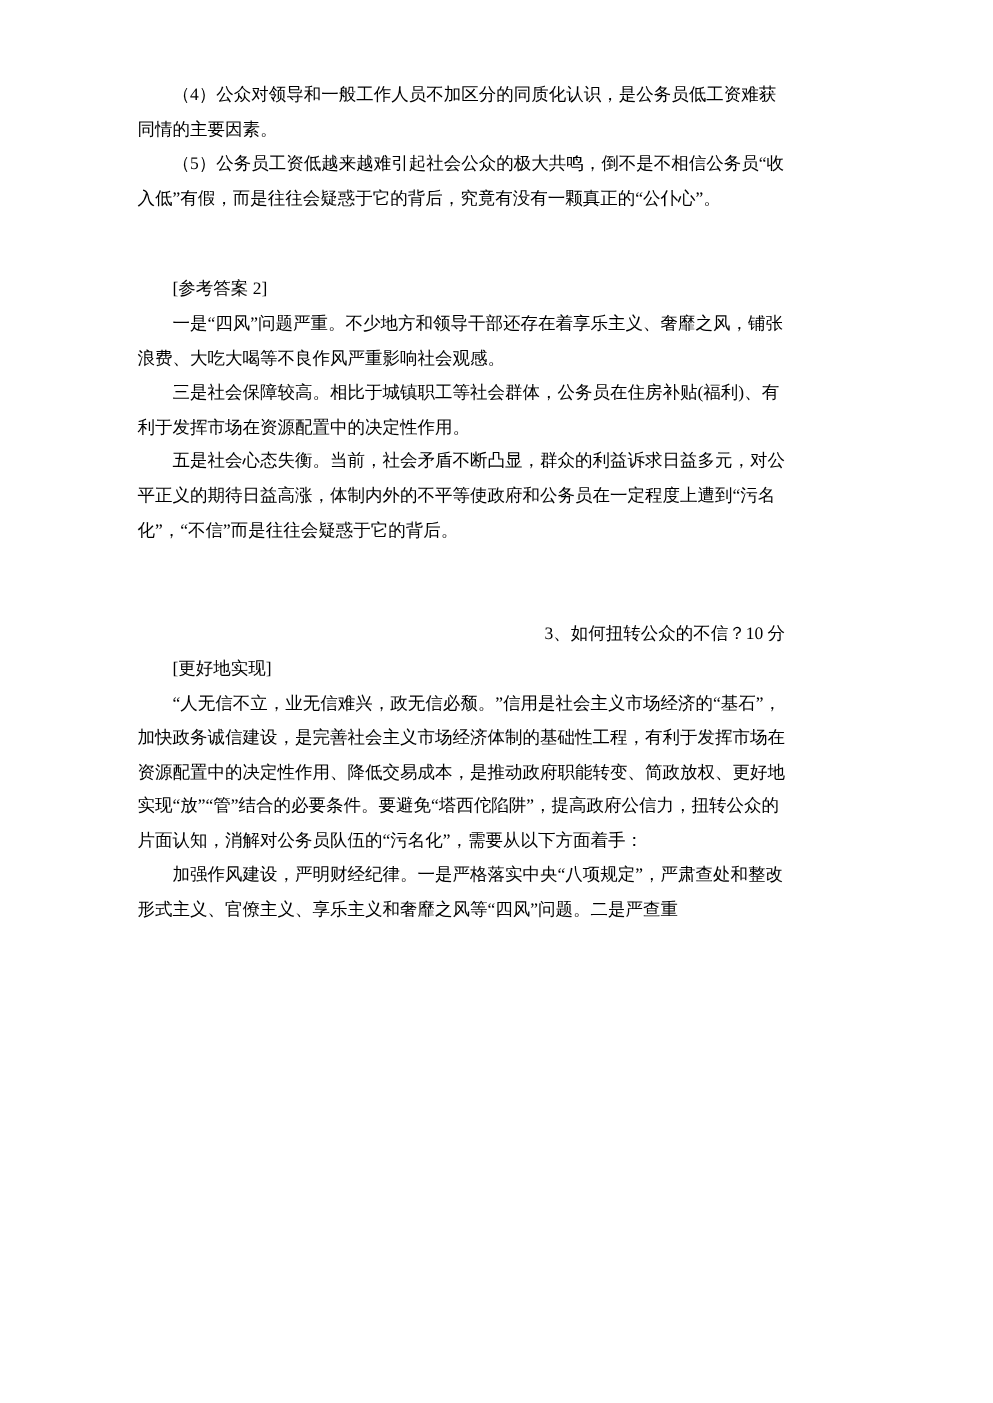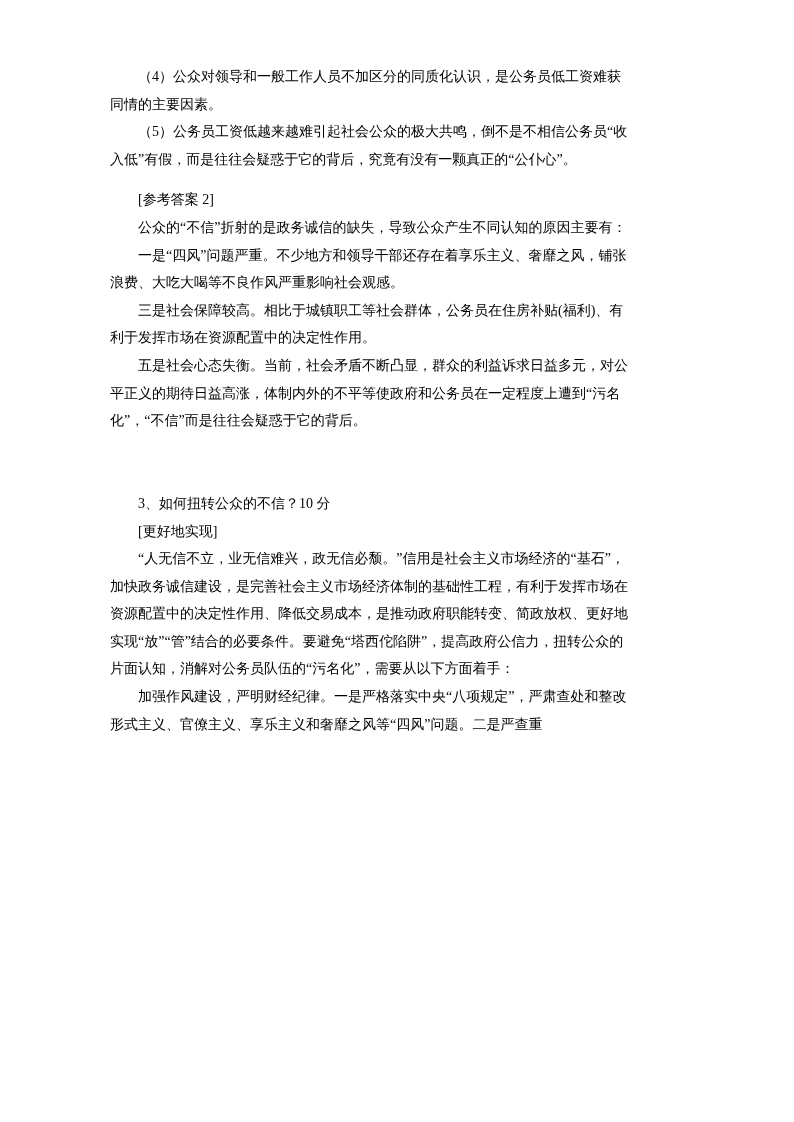--- a/index.html
+++ b/index.html
@@ -25,32 +25,31 @@
     line-height: 27.6px;
     text-align: left;
     letter-spacing: 0;
   }
   .para {
     margin: 0;
     padding: 0;
     text-indent: 2em;
     word-break: break-all;
   }
-  .gap-1 { margin-top: 13px; }
-  .gap-2 { margin-top: 55.2px; }
+  .gap-1 { margin-top: 45px; }
+  .gap-2 { margin-top: 55.2px; text-align: right; }
 </style>
 </head>
 <body>
 
 <div class="page">
   <div class="doc-body">
     <p class="para">（4）公众对领导和一般工作人员不加区分的同质化认识，是公务员低工资难获同情的主要因素。</p>
     <p class="para">（5）公务员工资低越来越难引起社会公众的极大共鸣，倒不是不相信公务员“收入低”有假，而是往往会疑惑于它的背后，究竟有没有一颗真正的“公仆心”。</p>
     <p class="para gap-1">[参考答案 2]</p>
-    <p class="para">公众的“不信”折射的是政务诚信的缺失，导致公众产生不同认知的原因主要有：</p>
     <p class="para">一是“四风”问题严重。不少地方和领导干部还存在着享乐主义、奢靡之风，铺张浪费、大吃大喝等不良作风严重影响社会观感。</p>
     <p class="para">三是社会保障较高。相比于城镇职工等社会群体，公务员在住房补贴(福利)、有利于发挥市场在资源配置中的决定性作用。</p>
     <p class="para">五是社会心态失衡。当前，社会矛盾不断凸显，群众的利益诉求日益多元，对公平正义的期待日益高涨，体制内外的不平等使政府和公务员在一定程度上遭到“污名化”，“不信”而是往往会疑惑于它的背后。</p>
     <p class="para gap-2">3、如何扭转公众的不信？10 分</p>
     <p class="para">[更好地实现]</p>
     <p class="para">“人无信不立，业无信难兴，政无信必颓。”信用是社会主义市场经济的“基石”，加快政务诚信建设，是完善社会主义市场经济体制的基础性工程，有利于发挥市场在资源配置中的决定性作用、降低交易成本，是推动政府职能转变、简政放权、更好地实现“放”“管”结合的必要条件。要避免“塔西佗陷阱”，提高政府公信力，扭转公众的片面认知，消解对公务员队伍的“污名化”，需要从以下方面着手：</p>
     <p class="para">加强作风建设，严明财经纪律。一是严格落实中央“八项规定”，严肃查处和整改形式主义、官僚主义、享乐主义和奢靡之风等“四风”问题。二是严查重</p>
   </div>
 </div>
 

